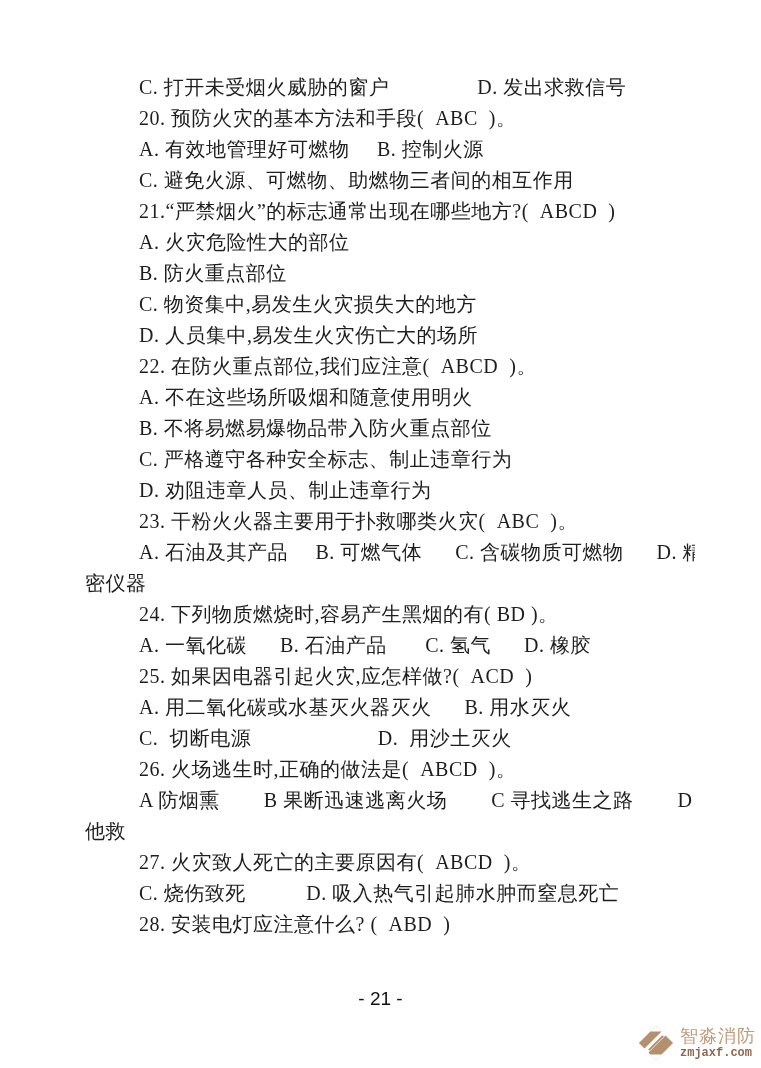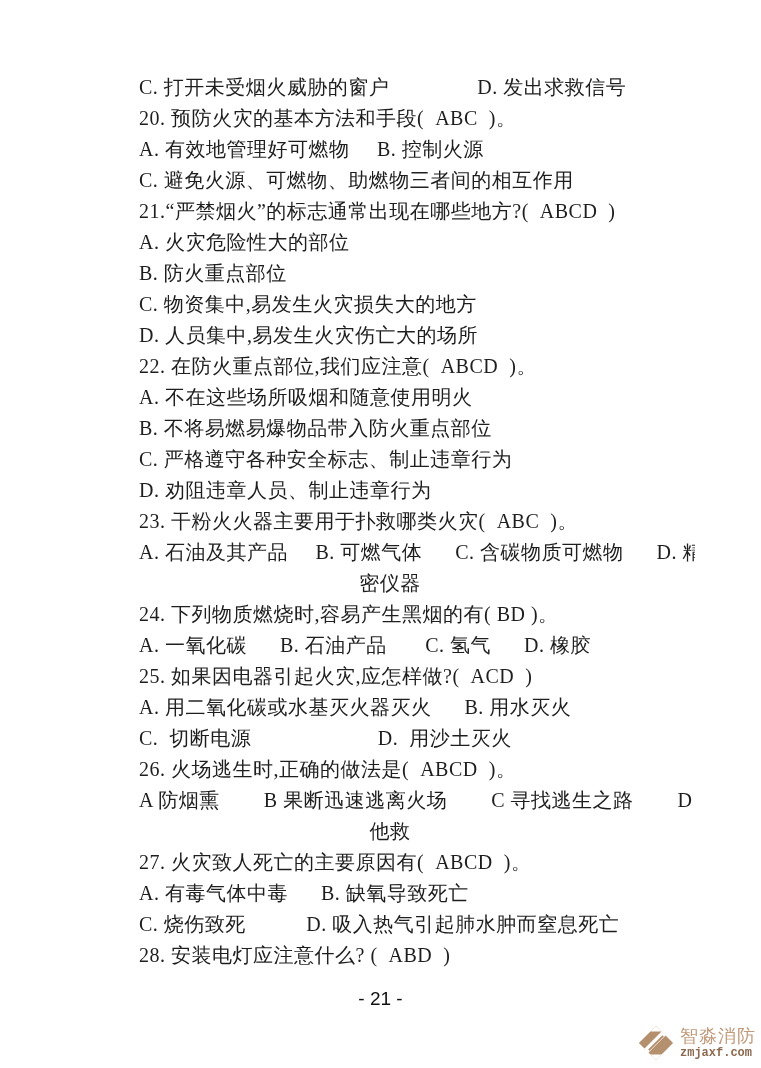--- a/index.html
+++ b/index.html
@@ -22,21 +22,21 @@
   }
   .line {
     font-size: 20px;
     line-height: 31px;
     height: 31px;
     white-space: pre;
     padding-left: 54px;
     letter-spacing: 0.5px;
     overflow: hidden;
   }
-  .line.flush { padding-left: 0; text-align: center; }
+  .line.flush { padding-left: 0; }
   .page-number {
     position: absolute;
     top: 988px;
     left: 0;
     width: 100%;
     text-align: center;
     font-size: 19px;
     color: #111;
     font-family: Liberation Sans, sans-serif;
   }
@@ -86,21 +86,20 @@
     <div class="line flush">密仪器</div>
     <div class="line">24. 下列物质燃烧时,容易产生黑烟的有( BD )。</div>
     <div class="line">A. 一氧化碳      B. 石油产品       C. 氢气      D. 橡胶</div>
     <div class="line">25. 如果因电器引起火灾,应怎样做?(  ACD  )</div>
     <div class="line">A. 用二氧化碳或水基灭火器灭火      B. 用水灭火</div>
     <div class="line">C.  切断电源                       D.  用沙土灭火</div>
     <div class="line">26. 火场逃生时,正确的做法是(  ABCD  )。</div>
     <div class="line">A 防烟熏        B 果断迅速逃离火场        C 寻找逃生之路        D 等待</div>
     <div class="line flush">他救</div>
     <div class="line">27. 火灾致人死亡的主要原因有(  ABCD  )。</div>
-    <div class="line">A. 有毒气体中毒      B. 缺氧导致死亡</div>
     <div class="line">C. 烧伤致死           D. 吸入热气引起肺水肿而窒息死亡</div>
     <div class="line">28. 安装电灯应注意什么? (  ABD  )</div>
   </div>
 
   <div class="page-number">- 21 -</div>
 
   <div class="watermark">
     <span>
       <svg class="wm-icon" viewBox="0 0 40 40" aria-hidden="true">
         <polygon points="20,2 38,20 20,38 2,20" fill="#b5906e"></polygon>

